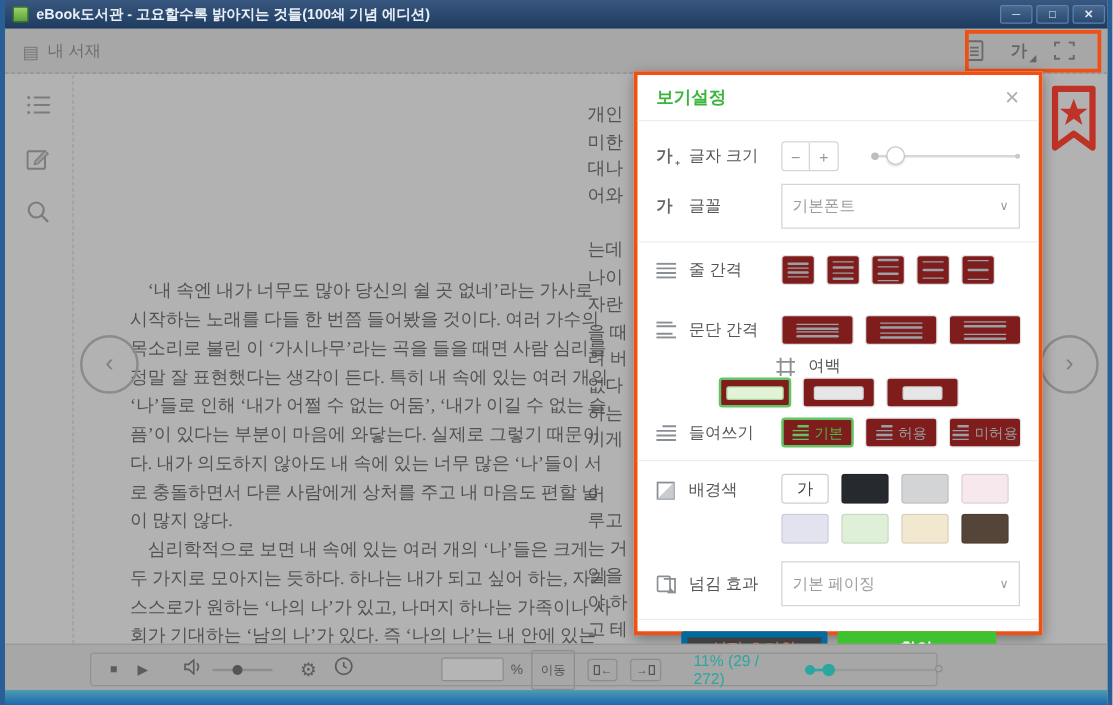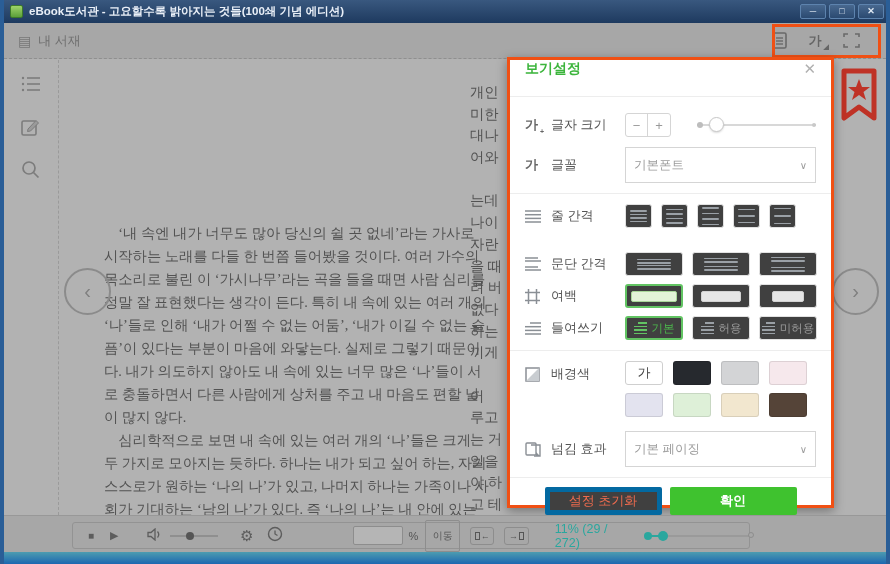--- a/index.html
+++ b/index.html
@@ -51,21 +51,21 @@
   .nav-circle { position:absolute; width:47px; height:47px; border:2px solid #8b8b8b;
                 border-radius:50%; color:#7f7f7f; display:flex; align-items:center;
                 justify-content:center; font-size:20px; }
   .nav-prev { top:208px; left:4px; }
   .nav-next { top:208px; right:7px; }
   .bookmark { position:absolute; top:8px; right:9px; }
 
   
   .panel { position:absolute; top:57px; left:503px; width:327px; height:451px; background:#fff;
            border:3px solid #f05014; box-shadow:0 3px 10px rgba(0,0,0,.35); font-size:13px; }
-  .panel-header { height:37px; border-bottom:1px solid #ededed; display:flex; 
+  .panel-header { height:37px; border-bottom:1px solid #ededed; display:flex; align-items:center;
                   padding:0 15px; }
   .panel-title { color:#3cb53c; font-weight:bold; font-size:14px; }
   .panel-close { margin-left:auto; color:#b0b0b0; font-size:15px; cursor:default; }
   .panel-body { padding:10px 15px 0; }
   .row { display:flex; align-items:center; }
   .row-label { width:100px; display:flex; align-items:center; gap:9px; color:#555;
                font-size:13px; flex:none; }
   .row-ctrl { flex:1; display:flex; align-items:center; }
   .ic { width:17px; height:15px; color:#8a8f95; flex:none; display:flex; align-items:center; }
   .ic-ga { font-size:13px; font-weight:bold; color:#666; width:17px; position:relative; }
@@ -81,21 +81,21 @@
                    background:#bdbdbd; }
   .slider .dot-r { position:absolute; right:0; top:-1px; width:4px; height:4px; border-radius:50%;
                    background:#c9c9c9; }
   .slider .thumb { position:absolute; left:12px; top:-7px; width:15px; height:15px;
                    border-radius:50%; background:#fff; border:1px solid #c8c8c8;
                    box-shadow:0 1px 2px rgba(0,0,0,.15); }
   .dropdown { flex:1; height:36px; border:1px solid #d5d5d5; display:flex; align-items:center;
               padding:0 8px; color:#9b9b9b; font-size:12.5px; }
   .dropdown .chev { margin-left:auto; color:#9b9b9b; font-size:10px; }
 
-  .opt-btn { height:24px; border:1px solid #e2e2e2; border-radius:3px; background:#404040;
+  .opt-btn { height:24px; border:1px solid #e2e2e2; border-radius:3px; background:#7f1d1d;
              display:flex; align-items:center; justify-content:center; margin-right:9px; }
   .opt-btn:last-child { margin-right:0; }
   .sq { width:27px; }
   .wd { width:58px; }
   .stripes { width:17px; }
   .stripes b { display:block; height:1.5px; background:#9aa0a6; border-radius:1px; }
   .g2 b { margin-top:2px; } .g3 b { margin-top:3px; } .g4 b { margin-top:4px; }
   .g5 b { margin-top:5px; } .g6 b { margin-top:6px; }
   .stripes b:first-child { margin-top:0; }
   .pgroup { display:flex; flex-direction:column; align-items:center; }
@@ -410,21 +410,21 @@
                 </span>
                 <span class="stripes g2" style="margin-top:5px">
                   <b></b>
                   <b></b>
                 </span>
               </span>
             </div>
           </span>
       </div>
 
-      <div class="row" style="margin-top:8px;">
+      <div class="row" style="margin-top:8px;flex-direction:column;">
         <span class="row-label">
           <span class="ic">
             <svg width="15" height="15" viewBox="0 0 15 15">
                 <line x1="3.5" y1="0" x2="3.5" y2="15" stroke="#8a8f95" stroke-width="1.5"></line>
                 <line x1="11.5" y1="0" x2="11.5" y2="15" stroke="#8a8f95" stroke-width="1.5"></line>
                 <line x1="0" y1="3.5" x2="15" y2="3.5" stroke="#8a8f95" stroke-width="1.5"></line>
                 <line x1="0" y1="11.5" x2="15" y2="11.5" stroke="#8a8f95" stroke-width="1.5"></line>
               </svg>
           </span>
           <span>여백</span>

